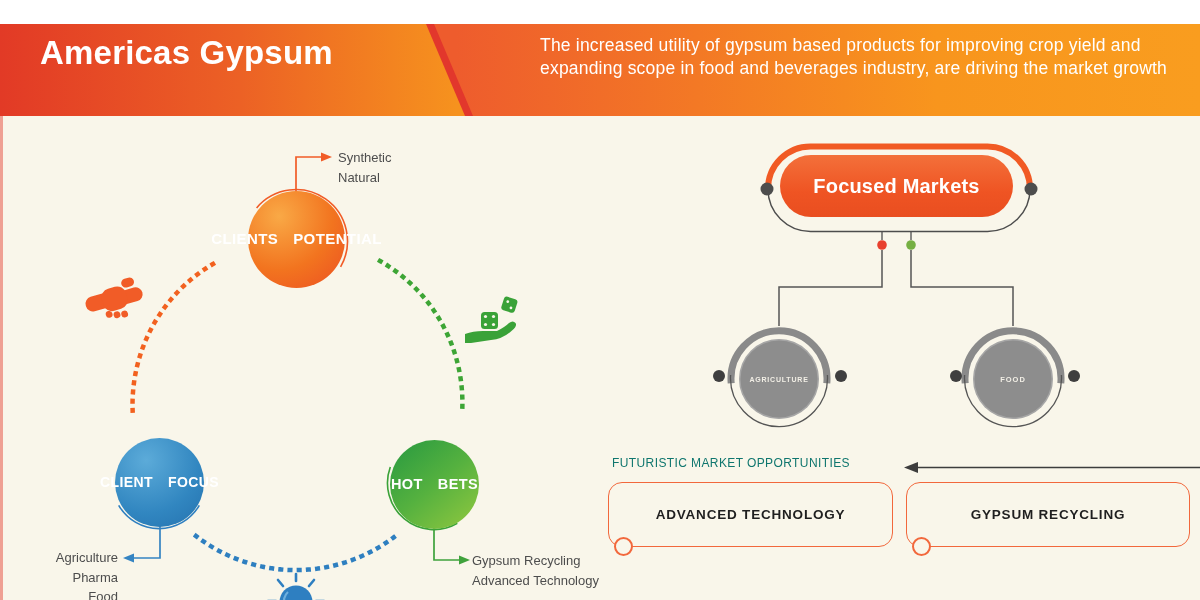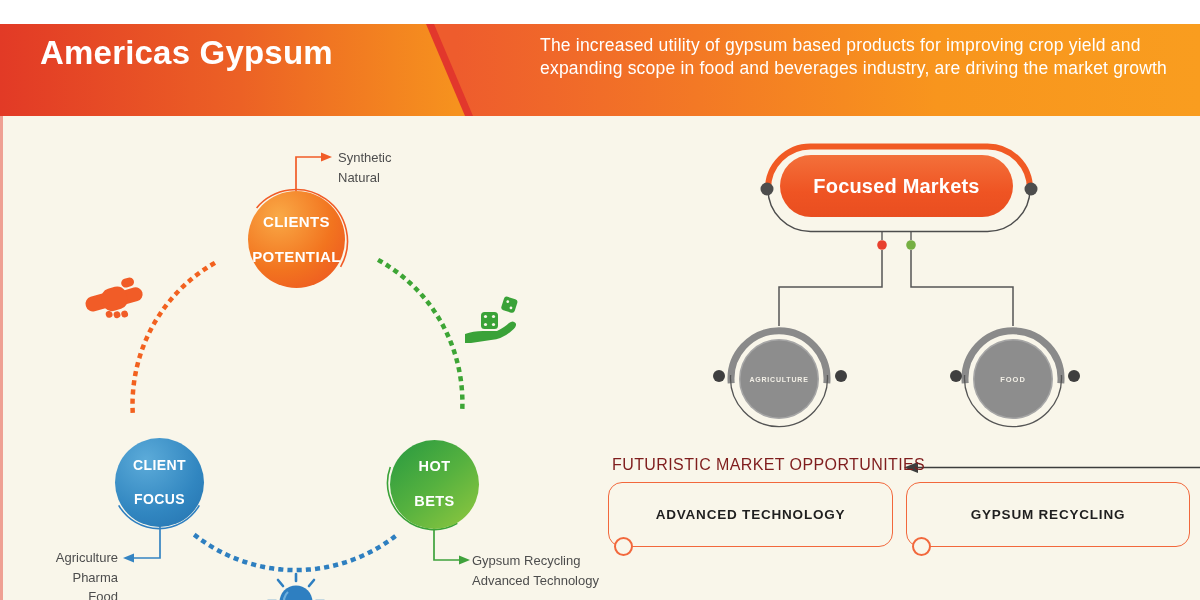--- a/index.html
+++ b/index.html
@@ -28,21 +28,21 @@
     color:#fff; font-size:33px; font-weight:800; line-height:1.25; letter-spacing:0.2px;
   }
   .title span { display:block; }
   .subtitle {
     position:absolute; left:540px; top:10px; width:640px; z-index:2;
     color:#fff; font-size:17.5px; line-height:1.33; letter-spacing:0.2px;
   }
   
   .node {
     position:absolute; border-radius:50%; color:#fff;
-    display:flex; flex-direction:column; align-items:center; justify-content:center;
+    display:flex; flex-direction:row; align-items:center; justify-content:center;
     text-align:center; font-weight:bold; letter-spacing:0.4px; z-index:3;gap:15px;
   }
   .node span { display:block; }
   .node-cp { left:248px; top:167px; width:97px; height:97px; font-size:15px; line-height:1.35;
     background:radial-gradient(circle at 32% 26%, #f9a946 0%, #f2741f 55%, #ec4f22 100%); }
   .node-cf { left:115px; top:414px; width:89px; height:89px; font-size:14px; line-height:1.35;
     background:radial-gradient(circle at 35% 25%, #5cabd9 0%, #3186c0 60%, #2471ae 100%); }
   .node-hb { left:390px; top:416px; width:89px; height:89px; font-size:14.5px; line-height:1.35;
     background:linear-gradient(140deg, #2b9b40 5%, #55b13f 50%, #8cc63f 95%); }
   .callout { position:absolute; color:#4d4d4d; font-size:13px; line-height:1.5; z-index:3; }
@@ -60,22 +60,22 @@
   .branch {
     position:absolute; width:80px; height:80px; border-radius:50%;
     background:#8d8d8d; box-shadow:inset 0 0 0 1.5px rgba(255,255,255,0.22);
     display:flex; align-items:center; justify-content:center;
     color:#f2efe6; font-weight:bold; z-index:3; text-align:center;
   }
   .branch-agri { left:739px; top:315px; font-size:7px; letter-spacing:0.8px; }
   .branch-food { left:973px; top:315px; font-size:7.5px; letter-spacing:1px; }
   
   .opp-heading {
-    position:absolute; left:612px; top:432px; color:#7f1d1d;
-    font-size:16px; letter-spacing:0.4px; z-index:3;
+    position:absolute; left:612px; top:432px; color:#0f766e;
+    font-size:12px; letter-spacing:0.4px; z-index:3;
   }
   .opp-box {
     position:absolute; top:458px; height:65px; border:1.5px solid #f2683c; border-radius:14px;
     display:flex; align-items:center; justify-content:center;
     color:#1f1f1f; font-weight:bold; font-size:13.5px; letter-spacing:0.8px;
     box-sizing:border-box; z-index:3; background:transparent;
   }
   .opp-box1 { left:608px; width:285px; }
   .opp-box2 { left:906px; width:284px; }
   .opp-knob {

